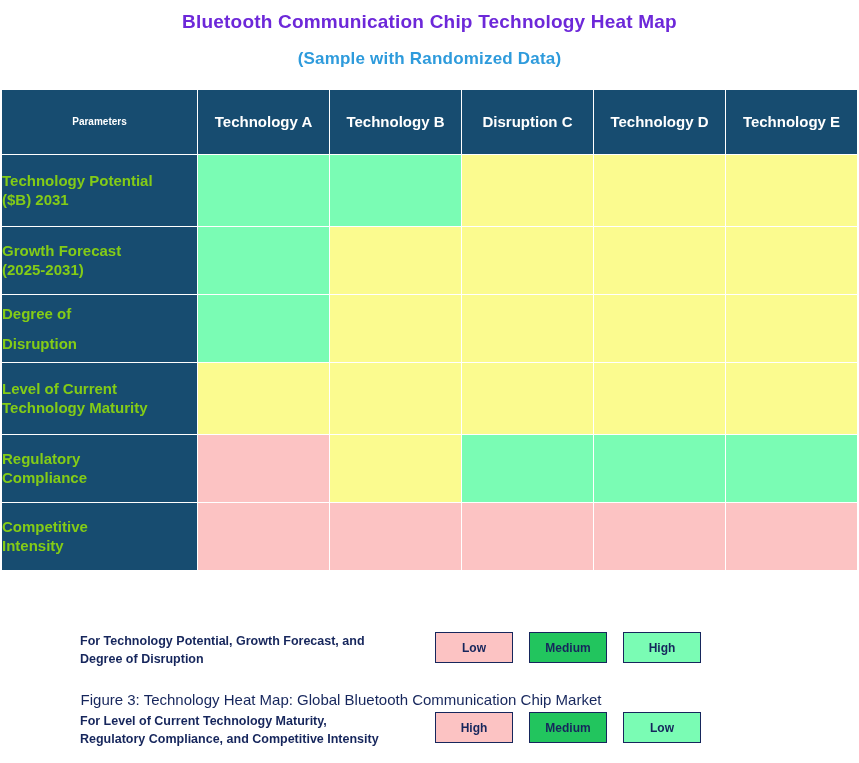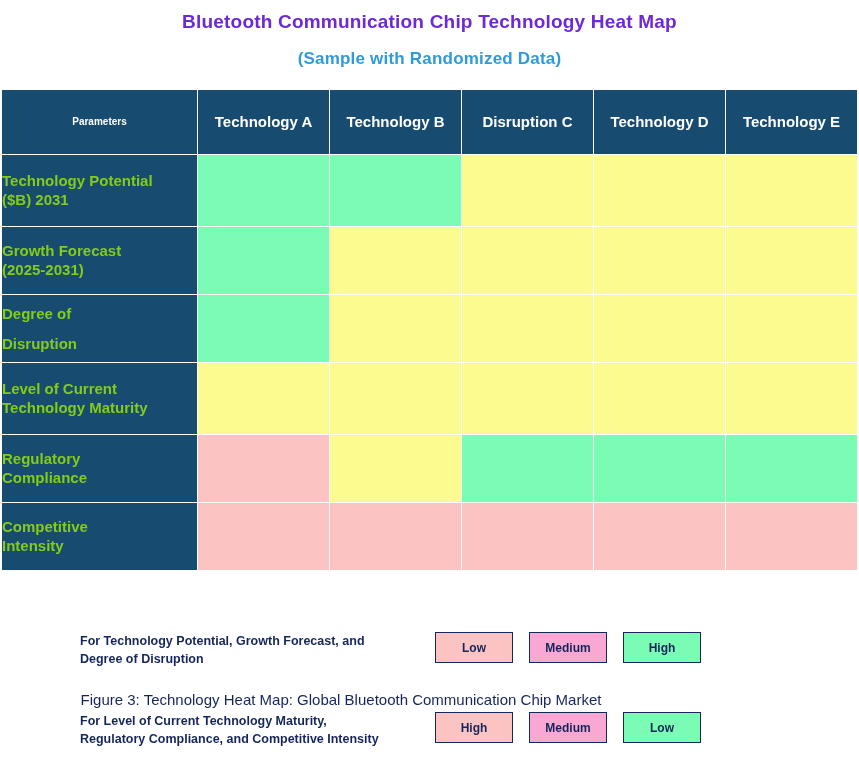--- a/index.html
+++ b/index.html
@@ -123,21 +123,21 @@
     border: 1.5px solid #16265c;
     font-size: 12px;
     font-weight: bold;
     color: #16265c;
     display: flex;
     align-items: center;
     justify-content: center;
     box-sizing: border-box;
   }
   .swatch.pink   { background: #fcc3c3; }
-  .swatch.yellow { background: #f9a8d4; }
+  .swatch.yellow { background: #22c55e; }
   .swatch.green  { background: #7afcb4; }
 
   
   .caption {
     position: absolute;
     left: 0;
     top: 691px;
     width: 682px;
     text-align: center;
     font-size: 15px;

